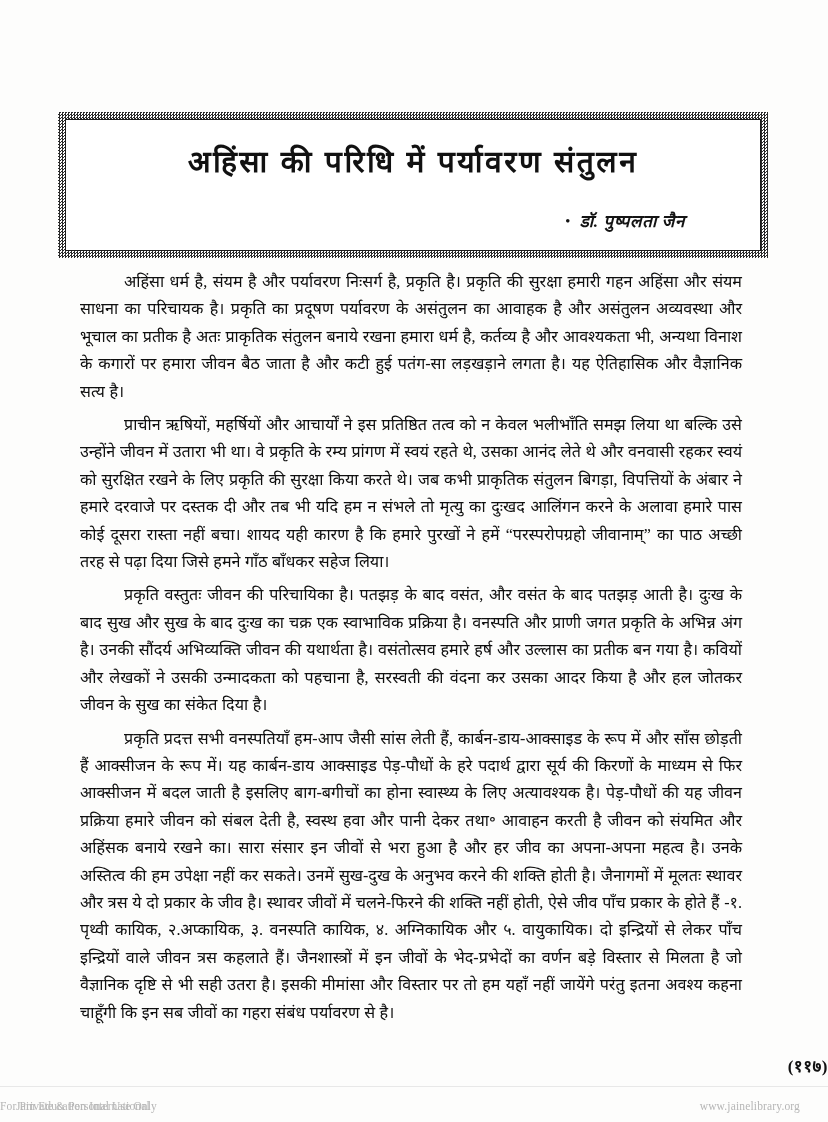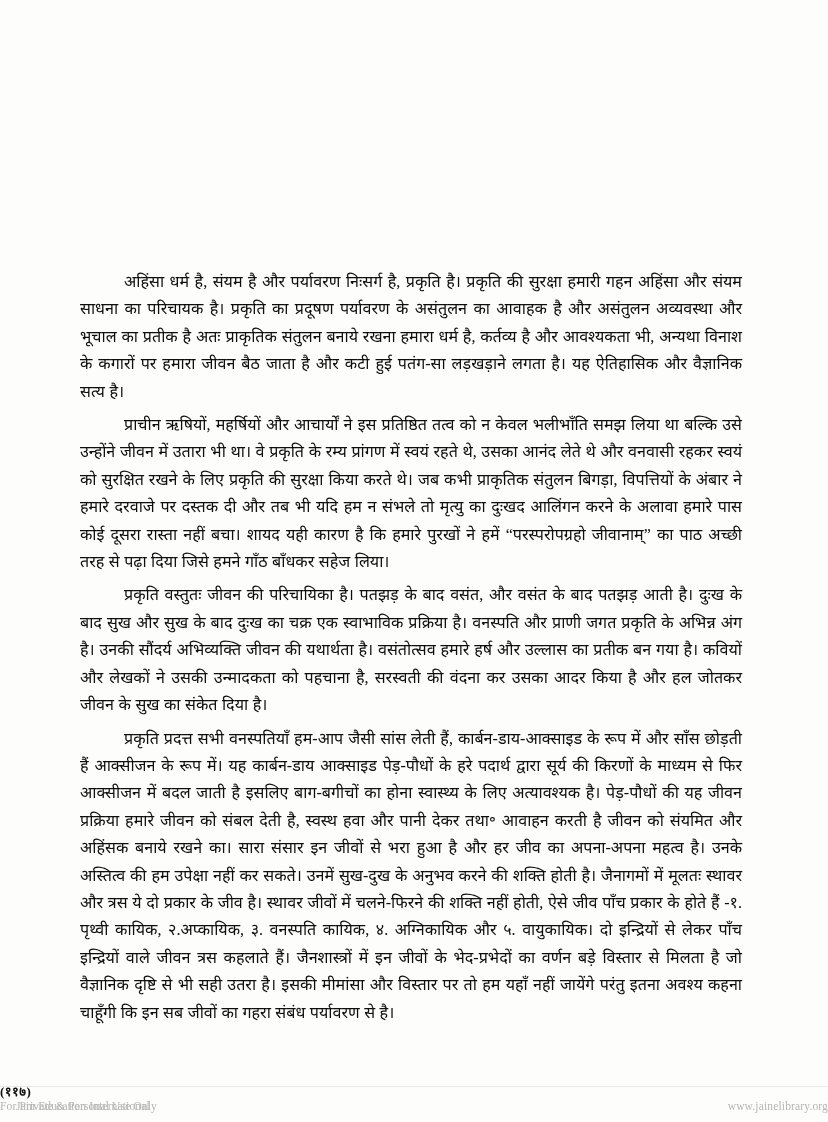--- a/index.html
+++ b/index.html
@@ -108,27 +108,26 @@
     word-spacing: 0.5px;
   }
   .para:last-child { margin-bottom: 12px; }
 
   
   .page-number {
     position: absolute;
     left: 0;
     right: 0;
     top: 1054px;
-    text-align: left;
+    text-align: right;
     font-family: "Liberation Serif", "DejaVu Serif", serif;
-    font-size: 13px;
+    font-size: 17px;
     font-weight: 700;
     color: #111111;
     letter-spacing: 0.5px;
-    margin-top: 28px;
   }
 
   
   .footer-rule {
     position: absolute;
     left: 0;
     right: 0;
     top: 1086px;
     height: 1px;
     background: #e8e8e8;
@@ -141,27 +140,40 @@
     height: 32px;
     display: flex;
     align-items: center;
     font-family: Liberation Serif, serif;
     font-size: 11.5px;
     color: #b6b6b6;
     letter-spacing: 0.15px;
   }
   .footer-left   { position: absolute; left: 16px; }
   .footer-center { position: absolute; left: 0; right: 0; text-align: left; }
-  .footer-right  { position: absolute; right: 0; margin-left: 12px; }
+  .footer-right  { position: absolute; right: 28px; margin-left: 12px; }
 </style>
 </head>
 <body>
 
 <div class="page">
 
+  <div class="title-frame">
+    <div class="title-frame-inner">
+      <div class="title-inner-pad">
+
+        <div class="doc-title">अहिंसा की परिधि में पर्यावरण संतुलन</div>
+
+        <div class="doc-author">
+          <span class="bullet">•</span><span>डॉ. पुष्पलता जैन</span>
+        </div>
+
+      </div>
+    </div>
+  </div>
 
   <div class="body-col">
     <p class="para">अहिंसा धर्म है, संयम है और पर्यावरण निःसर्ग है, प्रकृति है। प्रकृति की सुरक्षा हमारी गहन अहिंसा और संयम साधना का परिचायक है। प्रकृति का प्रदूषण पर्यावरण के असंतुलन का आवाहक है और असंतुलन अव्यवस्था और भूचाल का प्रतीक है अतः प्राकृतिक संतुलन बनाये रखना हमारा धर्म है, कर्तव्य है और आवश्यकता भी, अन्यथा विनाश के कगारों पर हमारा जीवन बैठ जाता है और कटी हुई पतंग-सा लड़खड़ाने लगता है। यह ऐतिहासिक और वैज्ञानिक सत्य है।</p>
     <p class="para">प्राचीन ऋषियों, महर्षियों और आचार्यों ने इस प्रतिष्ठित तत्व को न केवल भलीभाँति समझ लिया था बल्कि उसे उन्होंने जीवन में उतारा भी था। वे प्रकृति के रम्य प्रांगण में स्वयं रहते थे, उसका आनंद लेते थे और वनवासी रहकर स्वयं को सुरक्षित रखने के लिए प्रकृति की सुरक्षा किया करते थे। जब कभी प्राकृतिक संतुलन बिगड़ा, विपत्तियों के अंबार ने हमारे दरवाजे पर दस्तक दी और तब भी यदि हम न संभले तो मृत्यु का दुःखद आलिंगन करने के अलावा हमारे पास कोई दूसरा रास्ता नहीं बचा। शायद यही कारण है कि हमारे पुरखों ने हमें “परस्परोपग्रहो जीवानाम्” का पाठ अच्छी तरह से पढ़ा दिया जिसे हमने गाँठ बाँधकर सहेज लिया।</p>
     <p class="para">प्रकृति वस्तुतः जीवन की परिचायिका है। पतझड़ के बाद वसंत, और वसंत के बाद पतझड़ आती है। दुःख के बाद सुख और सुख के बाद दुःख का चक्र एक स्वाभाविक प्रक्रिया है। वनस्पति और प्राणी जगत प्रकृति के अभिन्न अंग है। उनकी सौंदर्य अभिव्यक्ति जीवन की यथार्थता है। वसंतोत्सव हमारे हर्ष और उल्लास का प्रतीक बन गया है। कवियों और लेखकों ने उसकी उन्मादकता को पहचाना है, सरस्वती की वंदना कर उसका आदर किया है और हल जोतकर जीवन के सुख का संकेत दिया है।</p>
     <p class="para">प्रकृति प्रदत्त सभी वनस्पतियाँ हम-आप जैसी सांस लेती हैं, कार्बन-डाय-आक्साइड के रूप में और साँस छोड़ती हैं आक्सीजन के रूप में। यह कार्बन-डाय आक्साइड पेड़-पौधों के हरे पदार्थ द्वारा सूर्य की किरणों के माध्यम से फिर आक्सीजन में बदल जाती है इसलिए बाग-बगीचों का होना स्वास्थ्य के लिए अत्यावश्यक है। पेड़-पौधों की यह जीवन प्रक्रिया हमारे जीवन को संबल देती है, स्वस्थ हवा और पानी देकर तथा॰ आवाहन करती है जीवन को संयमित और अहिंसक बनाये रखने का। सारा संसार इन जीवों से भरा हुआ है और हर जीव का अपना-अपना महत्व है। उनके अस्तित्व की हम उपेक्षा नहीं कर सकते। उनमें सुख-दुख के अनुभव करने की शक्ति होती है। जैनागमों में मूलतः स्थावर और त्रस ये दो प्रकार के जीव है। स्थावर जीवों में चलने-फिरने की शक्ति नहीं होती, ऐसे जीव पाँच प्रकार के होते हैं -१. पृथ्वी कायिक, २.अप्कायिक, ३. वनस्पति कायिक, ४. अग्निकायिक और ५. वायुकायिक। दो इन्द्रियों से लेकर पाँच इन्द्रियों वाले जीवन त्रस कहलाते हैं। जैनशास्त्रों में इन जीवों के भेद-प्रभेदों का वर्णन बड़े विस्तार से मिलता है जो वैज्ञानिक दृष्टि से भी सही उतरा है। इसकी मीमांसा और विस्तार पर तो हम यहाँ नहीं जायेंगे परंतु इतना अवश्य कहना चाहूँगी कि इन सब जीवों का गहरा संबंध पर्यावरण से है।</p>
   </div>
 
   <div class="page-number">(११७)</div>
 

